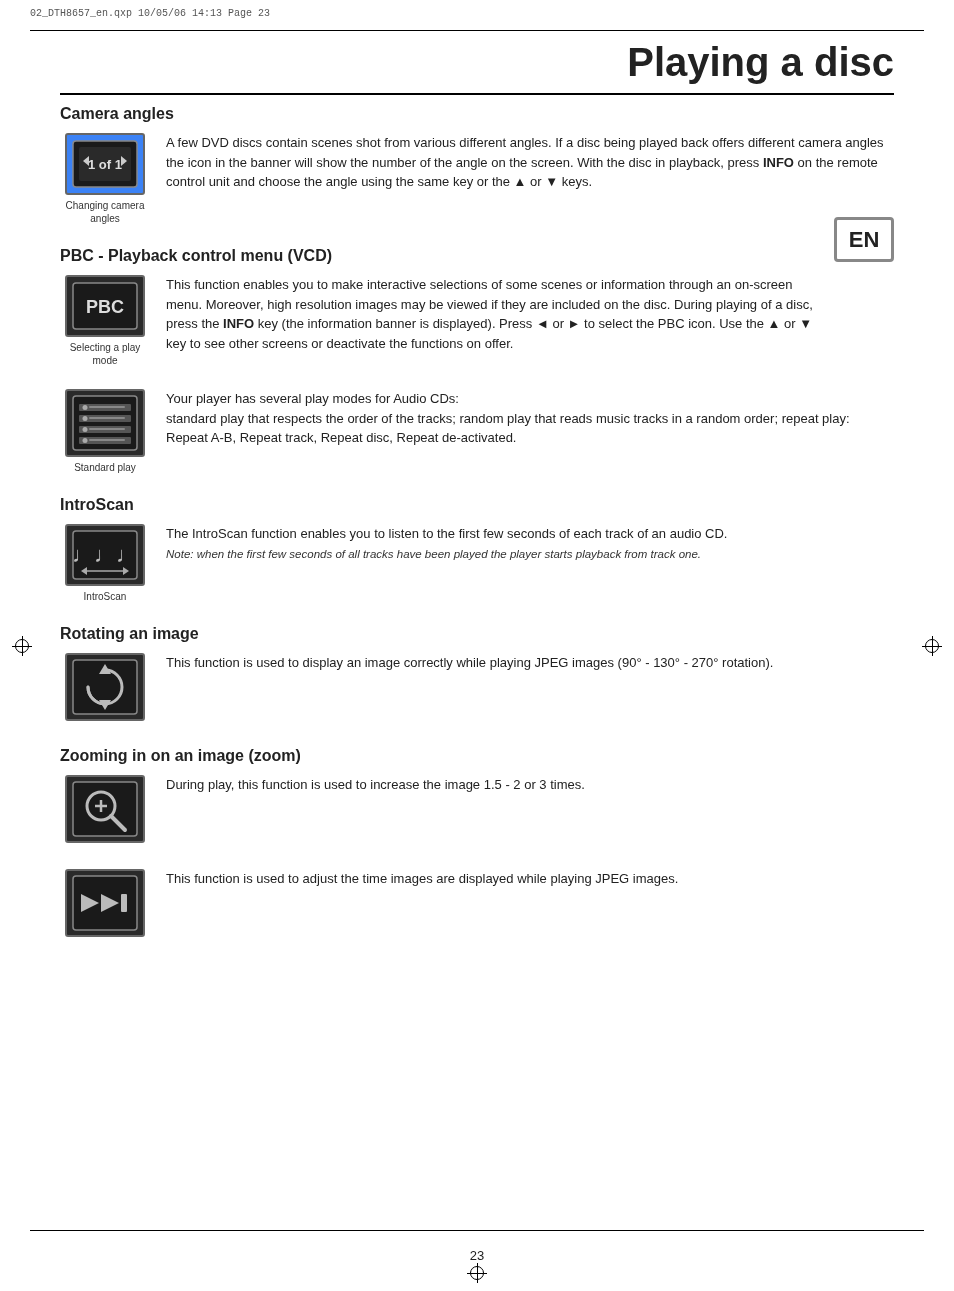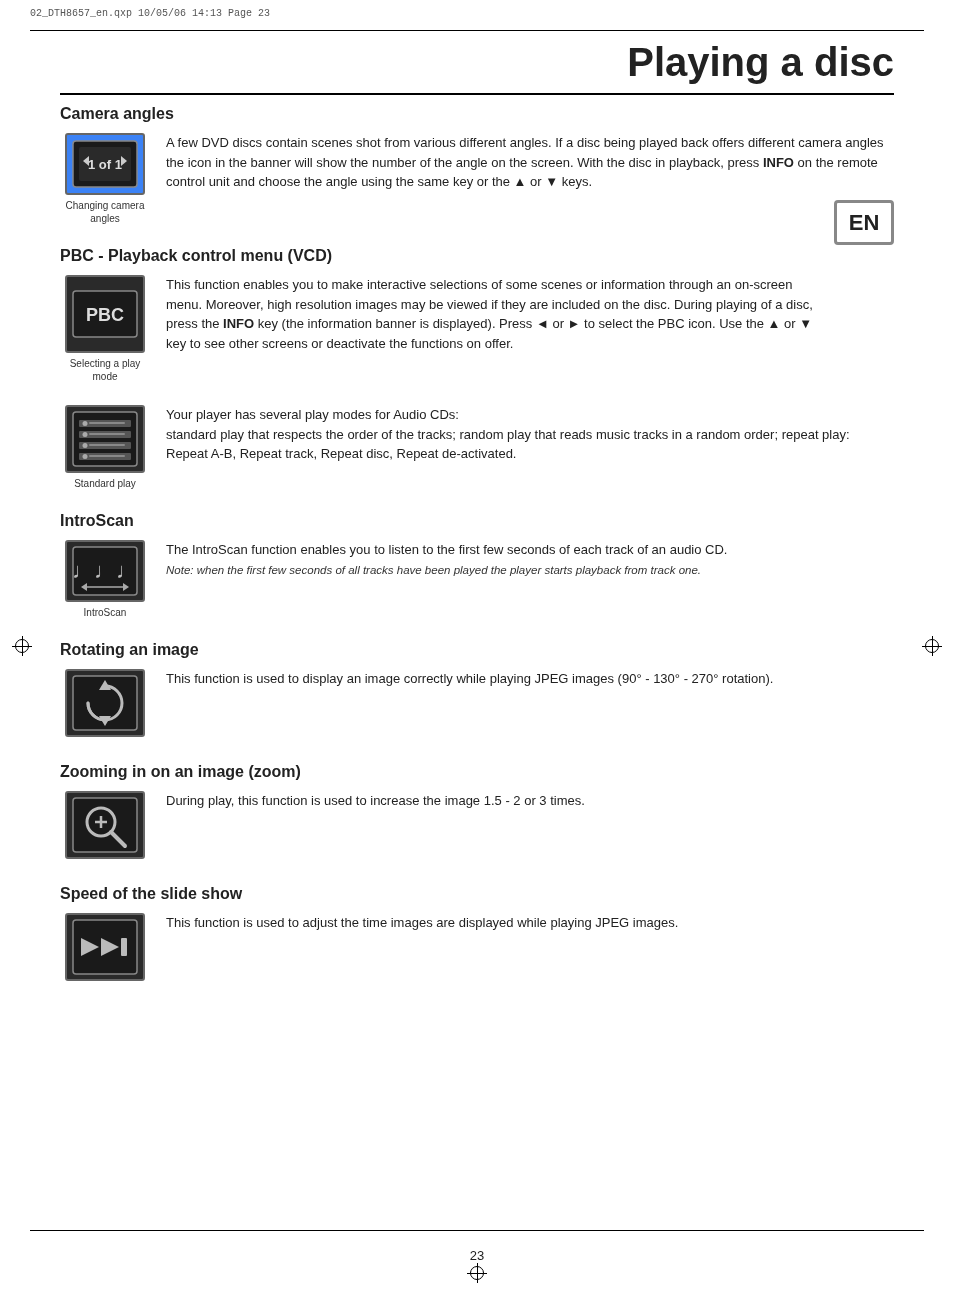--- a/index.html
+++ b/index.html
@@ -76,21 +76,21 @@
       font-weight: bold;
       font-family: Arial, Helvetica, sans-serif;
       margin-bottom: 10px;
       padding-bottom: 8px;
       border-bottom: 2px solid #000;
     }
 
     
     .en-badge {
       position: absolute;
-      top: 200px;
+      top: 217px;
       right: 60px;
       width: 60px;
       height: 45px;
       border: 3px solid #888;
       background: #fff;
       display: flex;
       align-items: center;
       justify-content: center;
       font-size: 22px;
       font-weight: bold;
@@ -273,21 +273,21 @@
         <div class="section-text">
           A few DVD discs contain scenes shot from various different angles. If a disc being played back offers different camera angles the icon in the banner will show the number of the angle on the screen. With the disc in playback, press <strong>INFO</strong> on the remote control unit and choose the angle using the same key or the ▲ or ▼ keys.
         </div>
       </div>
     </div>
 
     <div class="section">
       <div class="section-title">PBC - Playback control menu (VCD)</div>
       <div class="section-body">
         <div class="section-icon-col">
-          <div class="section-icon" style="background:#2a2a2a; border:2px solid #666; width:80px; height:78px; display:flex; align-items:center; justify-content:center; border-radius:3px;">
+          <div class="section-icon" style="background:#2a2a2a; border:2px solid #666; width:80px; height:62px; display:flex; align-items:center; justify-content:center; border-radius:3px;">
             <svg width="68" height="50" viewBox="0 0 68 50">
               <rect x="2" y="2" width="64" height="46" rx="3" fill="#1a1a1a" stroke="#888" stroke-width="1.5"></rect>
               <text x="34" y="32" text-anchor="middle" fill="#ddd" font-size="18" font-weight="bold" font-family="Arial, Helvetica">PBC</text>
             </svg>
           </div>
           <div class="icon-caption">Selecting a play<br>mode</div>
         </div>
         <div class="section-text" style="padding-right:80px;">
           This function enables you to make interactive selections of some scenes or information through an on-screen menu. Moreover, high resolution images may be viewed if they are included on the disc. During playing of a disc, press the <strong>INFO</strong> key (the information banner is displayed). Press ◄ or ► to select the PBC icon. Use the ▲ or ▼ key to see other screens or deactivate the functions on offer.
         </div>
@@ -387,21 +387,20 @@
             </svg>
           </div>
         </div>
         <div class="section-text">
           During play, this function is used to increase the image 1.5 - 2 or 3 times.
         </div>
       </div>
     </div>
 
     <div class="section">
-      <div class="section-title">Speed of the slide show</div>
       <div class="section-body">
         <div class="section-icon-col">
           <div class="section-icon" style="background:#2a2a2a; border:2px solid #666; width:80px; height:68px; display:flex; align-items:center; justify-content:center; border-radius:3px;">
             <svg width="68" height="58" viewBox="0 0 68 58">
               <rect x="2" y="2" width="64" height="54" rx="3" fill="#1a1a1a" stroke="#888" stroke-width="1.5"></rect>
 
               <polygon points="10,20 28,29 10,38" fill="#bbb"></polygon>
               <polygon points="30,20 48,29 30,38" fill="#bbb"></polygon>
               <rect x="50" y="20" width="6" height="18" rx="1" fill="#bbb"></rect>
             </svg>

